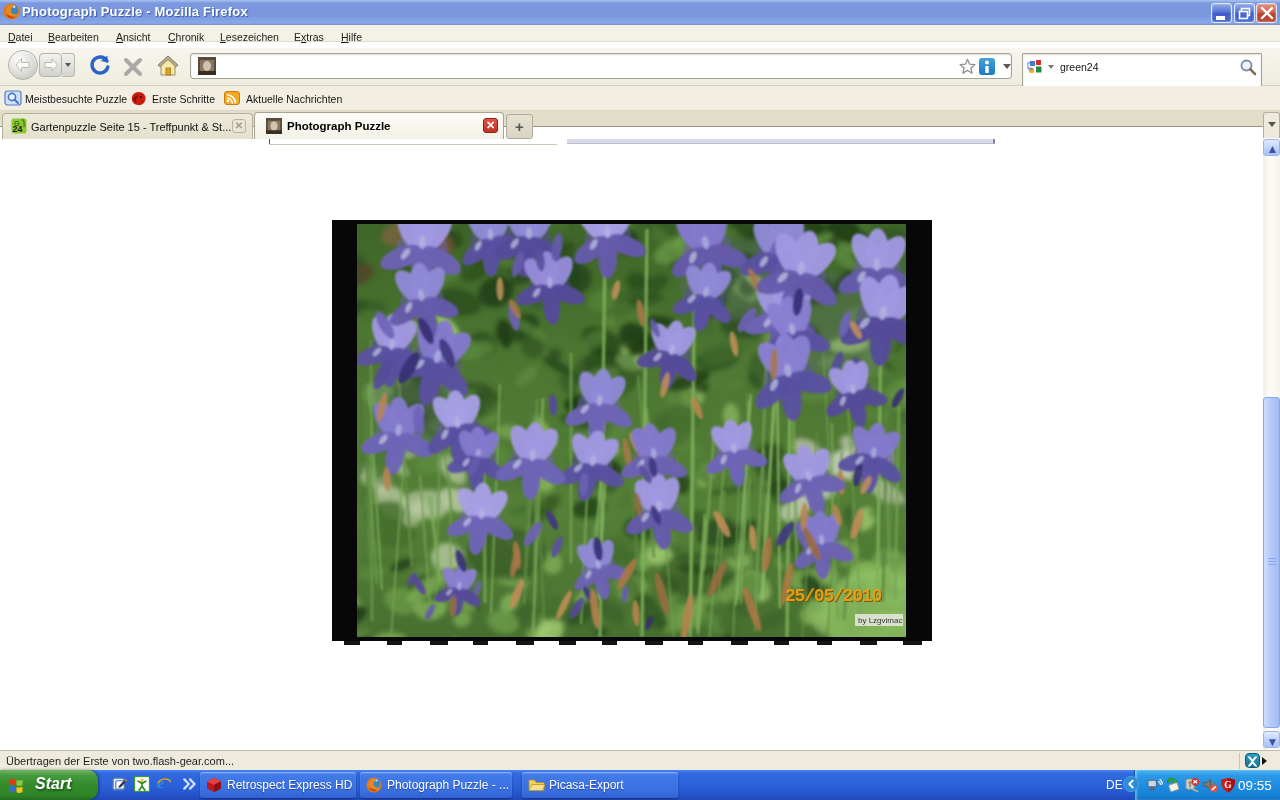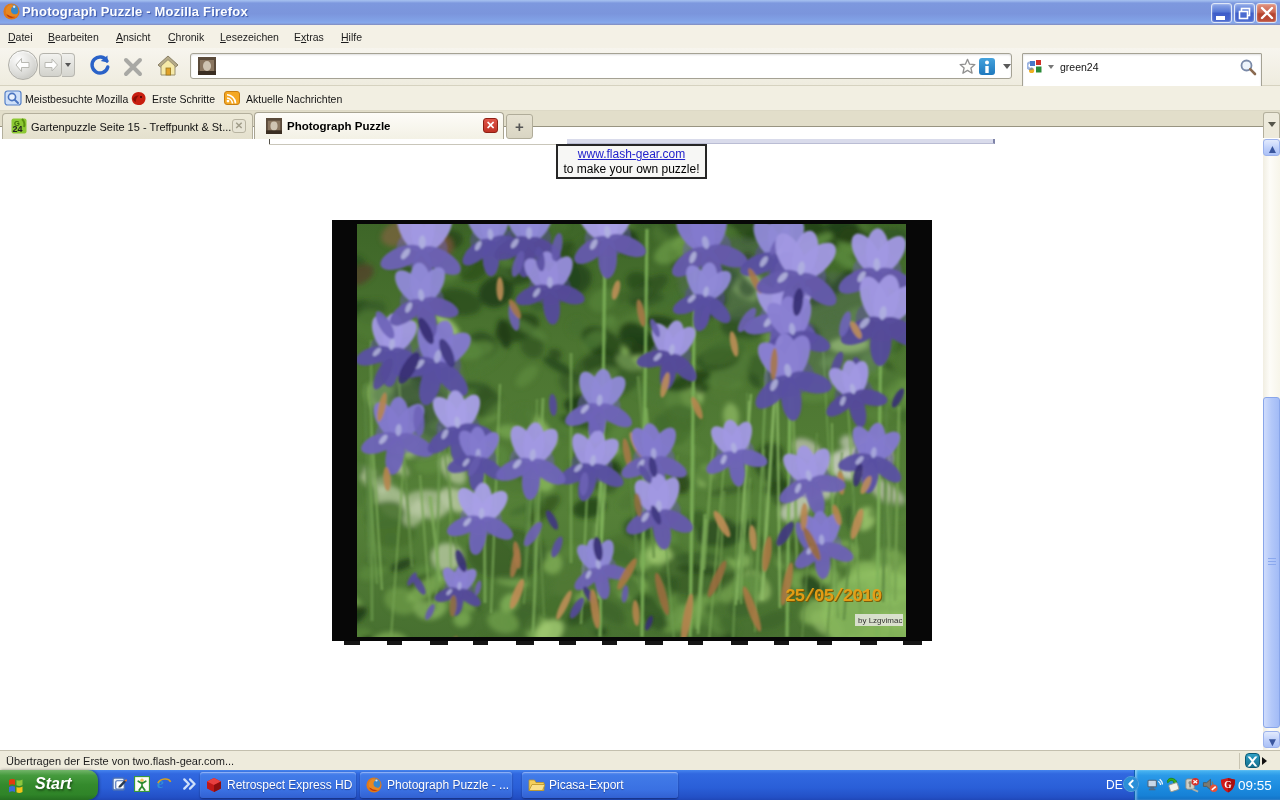--- a/index.html
+++ b/index.html
@@ -9,21 +9,21 @@
  background:linear-gradient(#97b4e8 0%,#a5c0f0 3%,#8aa5e4 8%,#7d98de 14%,#7b95dc 55%,#81a1e6 80%,#87a9ec 92%,#8595cc 97%,#7e8ec0 100%);}
 #fxico{left:3px;top:3px;width:17px;height:17px}
 #wtitle{left:22px;top:4px;font-size:13px;font-weight:bold;color:#fdfeff;letter-spacing:0.2px;text-shadow:1px 1px 1px #3a57a8}
 .winbtn{top:3px;width:21px;height:20px;border-radius:3px;border:1px solid #dfe8f8;
  background:linear-gradient(#8fa8e8 0%,#5577d5 45%,#3d5cc8 50%,#4a6ad0 100%);box-shadow:inset 0 0 2px rgba(255,255,255,.6)}
 #btnmin{left:1211px}#btnrest{left:1234px}
 #btnclose{left:1256px;background:linear-gradient(#e0927e 0%,#cc6650 45%,#b4432e 55%,#bc4f3a 100%)}
 #btnmin .bar{position:absolute;left:4px;top:12px;width:9px;height:4px;background:#fff}
 #btnrest svg,#btnclose svg{position:absolute;left:2px;top:2px}
 
-#menubar{left:0;top:25px;width:1280px;height:27px;background:#f4f1e6;border-bottom:1px solid #e0dccb;color:#1c1c1c;font-size:10.5px}
+#menubar{left:0;top:25px;width:1280px;height:17px;background:#f4f1e6;border-bottom:1px solid #e0dccb;color:#1c1c1c;font-size:10.5px}
 #menubar span{position:absolute;top:6px}
 
 #navbar{left:0;top:48px;width:1280px;height:38px;background:linear-gradient(#f7f5ee,#efecdf);border-bottom:1px solid #d6d2c0}
 #backc{left:8px;top:2px;width:30px;height:30px;border-radius:50%;
  background:radial-gradient(circle at 35% 30%,#fdfdfd,#d8d8d4 60%,#b8b8b2 100%);border:1px solid #b0afa8;box-shadow:inset 0 1px 2px #fff}
 #fwdc{left:39px;top:5px;width:23px;height:24px;border-radius:4px;
  background:linear-gradient(#f2f2ef,#d2d2cc);border:1px solid #b4b3ac}
 #fwddrop{left:62px;top:5px;width:13px;height:24px;border-radius:0 4px 4px 0;background:linear-gradient(#f0f0ed,#d5d5cf);border:1px solid #b8b7b0;border-left:none}
 
 #urlbar{left:190px;top:5px;width:822px;height:26px;background:#fff;border:1px solid #a5a294;border-radius:3px;box-shadow:inset 0 1px 2px #ddd}
@@ -185,21 +185,21 @@
 <line x1="11.2" y1="11.2" x2="16" y2="16" stroke="#8a6a50" stroke-width="2.6" stroke-linecap="round"></line>
 </svg></div>
   </div>
 </div>
 <div class="abs" id="bookbar">
   <span class="bi" style="left:4px"><svg width="18" height="18" viewBox="0 0 18 18">
 <rect x="1" y="2" width="16" height="14" rx="2.5" fill="#cfe0f8" stroke="#5580c8" stroke-width="1.2"></rect>
 <circle cx="8" cy="8" r="3.6" fill="#eaf2fc" stroke="#4a74c0" stroke-width="1.6"></circle>
 <line x1="10.6" y1="10.6" x2="14" y2="14" stroke="#4a74c0" stroke-width="2" stroke-linecap="round"></line>
 </svg></span>
-    <span class="bt" style="left:25px">Meistbesuchte Mozilla</span>
+    <span class="bt" style="left:25px">Meistbesuchte Puzzle</span>
   <span class="bi" style="left:130px;top:4px"><svg width="17" height="17" viewBox="0 0 17 17">
 <path d="M2 10 C1 6 4 2 8.5 2 C13 2 16 5 15.5 9 C15 13 12 15.5 8 15 C4.5 14.6 2.6 12.8 2 10 Z" fill="#c81e10"></path>
 <path d="M3 9 C4 6.5 6.5 5 9 5.5 C7 7 5.5 9.5 5.8 12 C4.4 11.4 3.3 10.3 3 9 Z" fill="#8a0e04"></path>
 <circle cx="11" cy="7" r="1" fill="#3a0502"></circle>
 </svg></span>
     <span class="bt" style="left:152px">Erste Schritte</span>
   <span class="bi" style="left:224px;top:4px"><svg width="16" height="16" viewBox="0 0 16 16">
 <rect x="0.5" y="1.5" width="15" height="13" rx="2.5" fill="#f5a823" stroke="#c87f10" stroke-width="1"></rect>
 <path d="M4 12.5 a1.4 1.4 0 1 1 0-2.8 1.4 1.4 0 0 1 0 2.8z" fill="#fff"></path>
 <path d="M3 8 a6 6 0 0 1 5.5 5.5" fill="none" stroke="#fff" stroke-width="1.6"></path>
@@ -230,21 +230,20 @@
   </div>
   <div id="newtab">+</div>
   <div id="tablist">
       <span style="position:absolute;left:4px;top:9px;width:0;height:0;border-left:4px solid transparent;border-right:4px solid transparent;border-top:5px solid #55554a"></span>
     </div>
 </div>
 <div class="abs" id="content">
   <div id="lavband"></div>
   <div id="vln"></div>
   <div id="hln"></div>
-  <div id="fgbox"><a href="#">www.flash-gear.com</a><br>to make your own puzzle!</div>
   <div id="photo">
       <svg xmlns="http://www.w3.org/2000/svg" width="549" height="413" viewBox="0 0 549 413">
         <defs>
           <filter id="b3" x="-30%" y="-30%" width="160%" height="160%">
             <feGaussianBlur stdDeviation="2.6"></feGaussianBlur>
           </filter>
           <filter id="b2" x="-40%" y="-40%" width="180%" height="180%">
             <feGaussianBlur stdDeviation="2"></feGaussianBlur>
           </filter>
           <filter id="b1" x="-30%" y="-30%" width="160%" height="160%">

